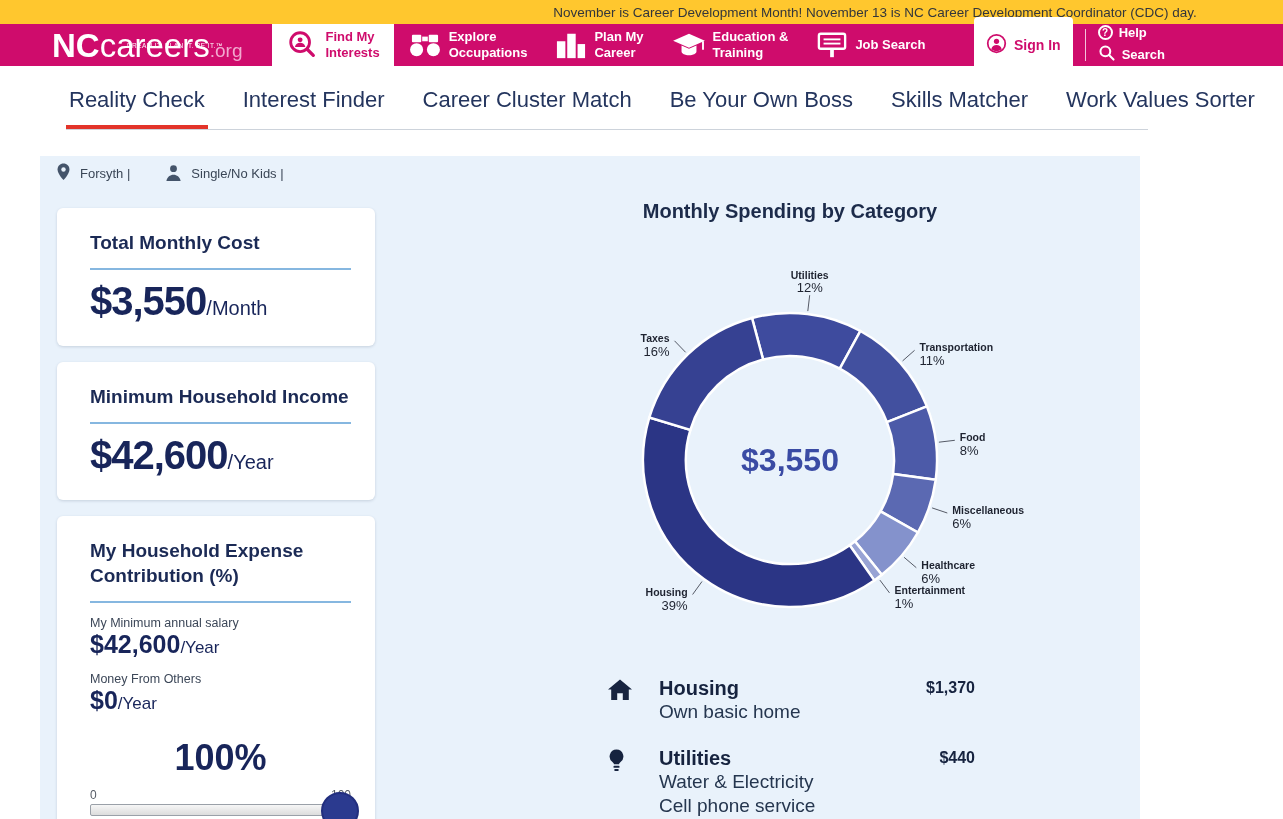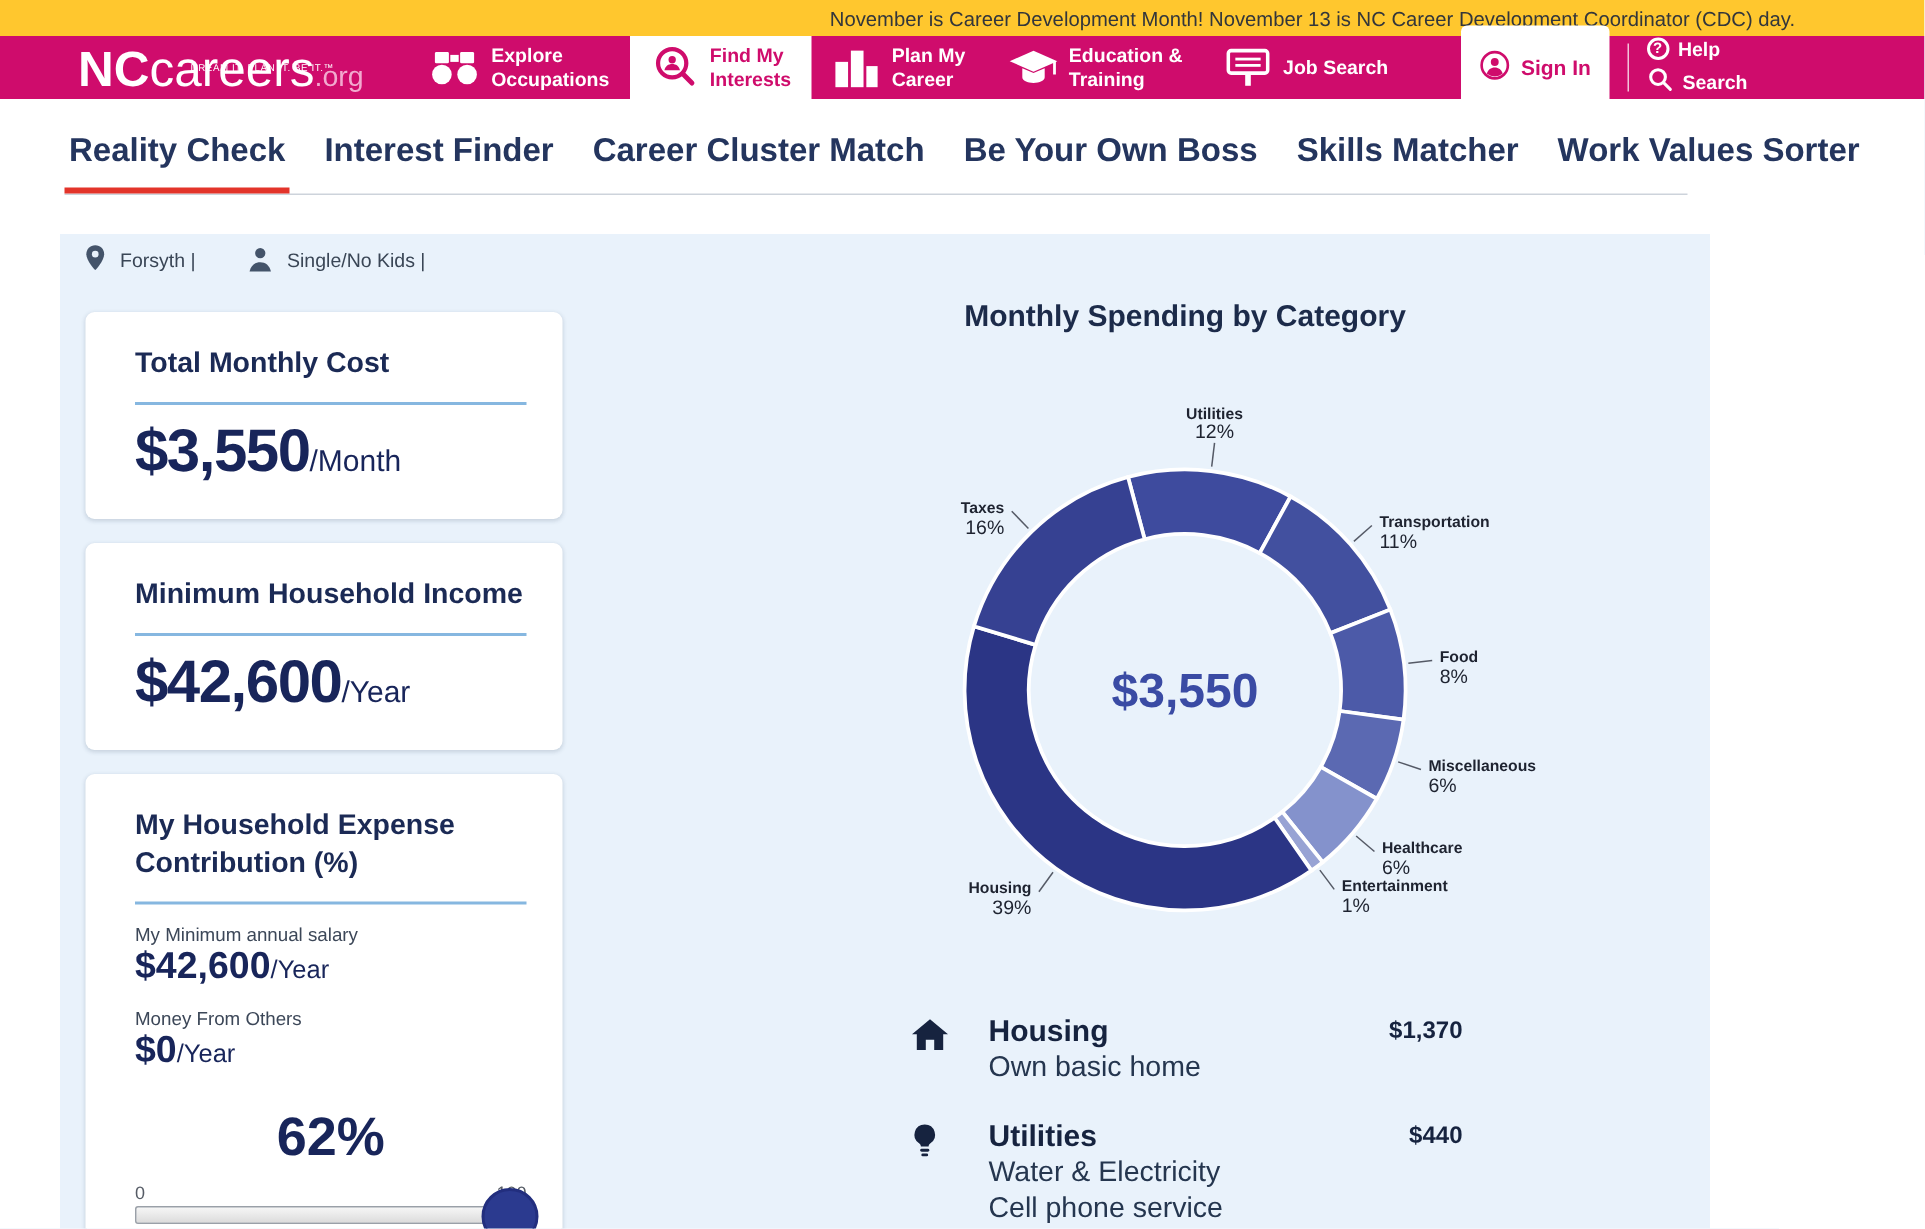--- a/index.html
+++ b/index.html
@@ -28,22 +28,22 @@
   .nav-icon{display:flex;align-items:center;}
   .header-right{margin-left:auto;display:flex;align-items:center;gap:12px;padding-right:118px;}
   .signin{background:#fff;color:#cf0c6c;font-weight:bold;font-size:14px;border-radius:4px;
     padding:16px 12px;display:flex;align-items:center;gap:7px;cursor:pointer;}
   .vdiv{width:1px;height:32px;background:rgba(255,255,255,.75);}
   .hs-col{display:flex;flex-direction:column;gap:4px;}
   .hs-row{display:flex;align-items:center;gap:6px;color:#fff;font-size:13px;font-weight:bold;cursor:pointer;}
   .q-icon{width:15px;height:15px;border:2px solid #fff;border-radius:50%;display:flex;
     align-items:center;justify-content:center;font-size:10px;line-height:1;}
   
-  .tabbar{position:absolute;top:80px;left:43px;width:1082px;display:flex;gap:20px;
-    border-bottom:1px solid #cdd3db;font-weight:bold;}
+  .tabbar{position:absolute;top:80px;left:66px;width:1082px;display:flex;gap:32px;
+    border-bottom:1px solid #cdd3db;}
   .tab{flex:0 0 auto;font-size:22px;color:#24355e;padding:7px 3px 12px;cursor:pointer;
     border-bottom:4px solid transparent;white-space:nowrap;}
   .tab.active{border-bottom-color:#e3342a;}
   
   .panel{position:absolute;top:156px;left:40px;width:1100px;height:671px;background:#e9f2fb;}
   .filter-row{position:absolute;top:6px;left:15px;display:flex;align-items:center;gap:8px;
     font-size:13px;color:#3a4656;}
   .filter-gap{width:18px;}
   .filter-item{display:flex;align-items:center;gap:8px;cursor:pointer;}
   
@@ -84,47 +84,47 @@
   <span class="banner-link">Learn more...</span>
 </div>
 
 <div class="header">
   <div class="logo">
     <span class="logo-tagline">DREAM IT. PLAN IT. BE IT.™</span>
     <span class="logo-main"><b>NC</b><span class="logo-careers">careers</span><span class="logo-org">.org</span></span>
   </div>
 
   <div class="nav">
+    <div class="nav-item active">
+      <span class="nav-icon">
+        <svg width="32" height="32" viewBox="0 0 34 34">
+          <circle cx="15" cy="14" r="10" fill="none" stroke="currentColor" stroke-width="3"></circle>
+          <circle cx="15" cy="11.5" r="2.6" fill="currentColor"></circle>
+          <path d="M9.5 19c.6-3 2.8-4.4 5.5-4.4s4.9 1.4 5.5 4.4z" fill="currentColor"></path>
+          <line x1="22.5" y1="21.5" x2="29" y2="28" stroke="currentColor" stroke-width="3.5" stroke-linecap="round"></line>
+        </svg>
+      </span>
+      <span class="nav-label">
+        <span>Find My</span><br>
+        <span>Interests</span>
+      </span>
+    </div>
     <div class="nav-item">
       <span class="nav-icon">
         <svg width="34" height="28" viewBox="0 0 36 30">
           <rect x="4" y="4" width="10" height="8" rx="1" fill="currentColor"></rect>
           <rect x="22" y="4" width="10" height="8" rx="1" fill="currentColor"></rect>
           <rect x="15" y="6" width="6" height="5" fill="currentColor"></rect>
           <circle cx="9" cy="20" r="7" fill="currentColor"></circle>
           <circle cx="27" cy="20" r="7" fill="currentColor"></circle>
         </svg>
       </span>
       <span class="nav-label">
         <span>Explore</span><br>
         <span>Occupations</span>
-      </span>
-    </div>
-    <div class="nav-item active">
-      <span class="nav-icon">
-        <svg width="32" height="32" viewBox="0 0 34 34">
-          <circle cx="15" cy="14" r="10" fill="none" stroke="currentColor" stroke-width="3"></circle>
-          <circle cx="15" cy="11.5" r="2.6" fill="currentColor"></circle>
-          <path d="M9.5 19c.6-3 2.8-4.4 5.5-4.4s4.9 1.4 5.5 4.4z" fill="currentColor"></path>
-          <line x1="22.5" y1="21.5" x2="29" y2="28" stroke="currentColor" stroke-width="3.5" stroke-linecap="round"></line>
-        </svg>
-      </span>
-      <span class="nav-label">
-        <span>Find My</span><br>
-        <span>Interests</span>
       </span>
     </div>
     <div class="nav-item">
       <span class="nav-icon">
         <svg width="32" height="30" viewBox="0 0 34 32">
           <rect x="2" y="12" width="9" height="18" fill="currentColor"></rect>
           <rect x="13" y="4" width="9" height="26" fill="currentColor"></rect>
           <rect x="24" y="15" width="8" height="15" fill="currentColor"></rect>
         </svg>
       </span>
@@ -245,21 +245,21 @@
       <div class="card-title">My Household Expense Contribution (%)</div>
       <div class="card-rule"></div>
       <div class="small-label">My Minimum annual salary</div>
       <div class="mid-value">
         <span>$42,600</span><span class="mid-unit">/Year</span>
       </div>
       <div class="small-label">Money From Others</div>
       <div class="mid-value">
         <span>$0</span><span class="mid-unit">/Year</span>
       </div>
-      <div class="percent-big">62%</div>
+      <div class="percent-big">100%</div>
       <div class="slider-labels">
         <span>0</span>
         <span>100</span>
       </div>
       <div class="slider-track">
         <div class="slider-handle"></div>
       </div>
     </div>
   </div>
 

